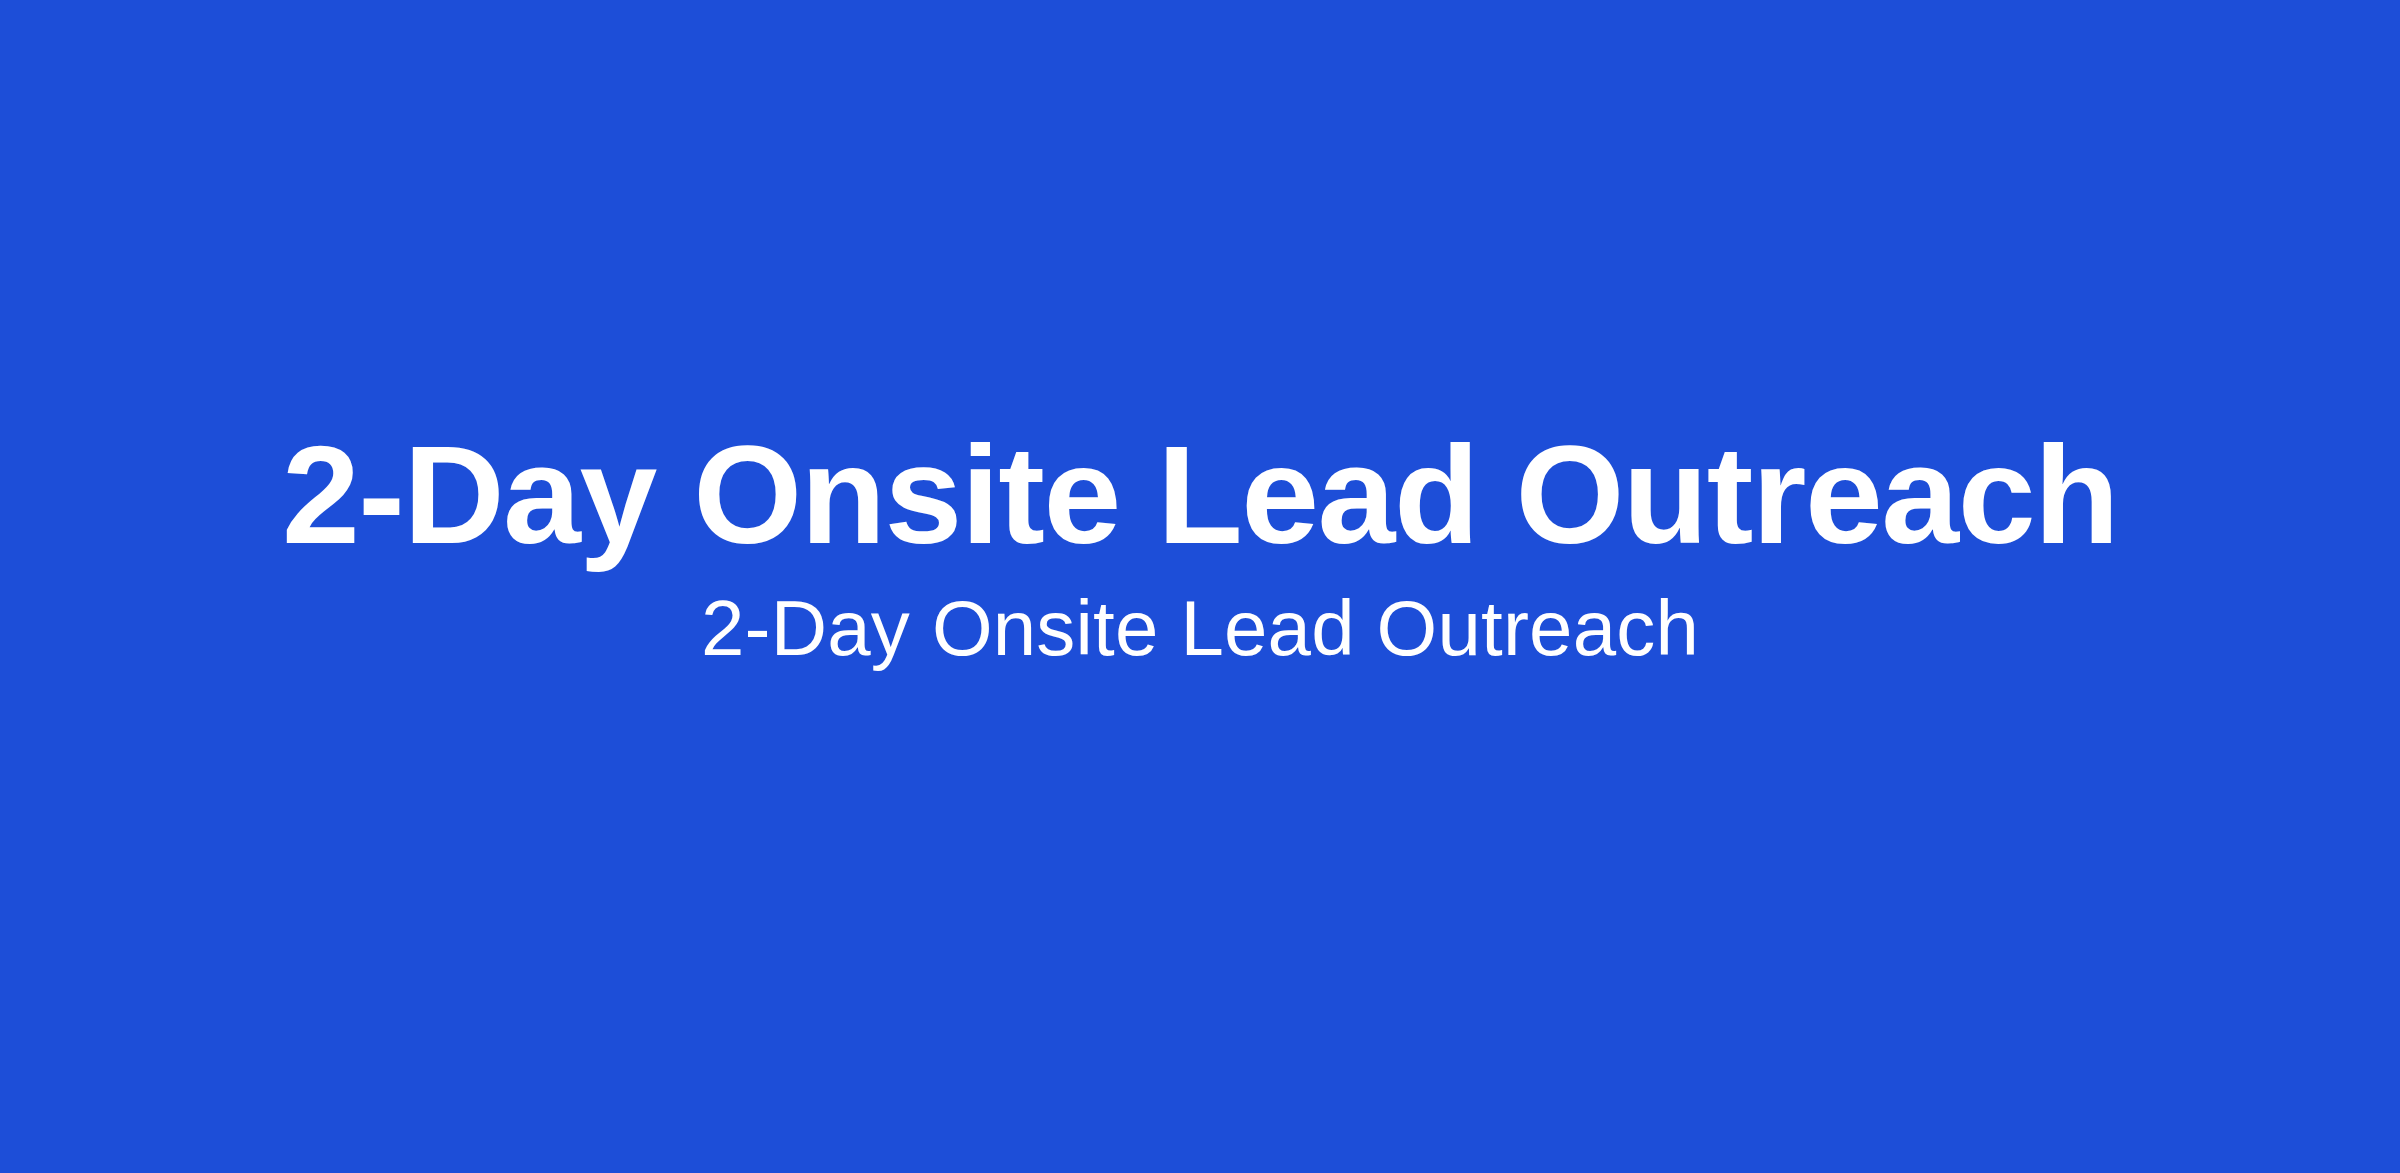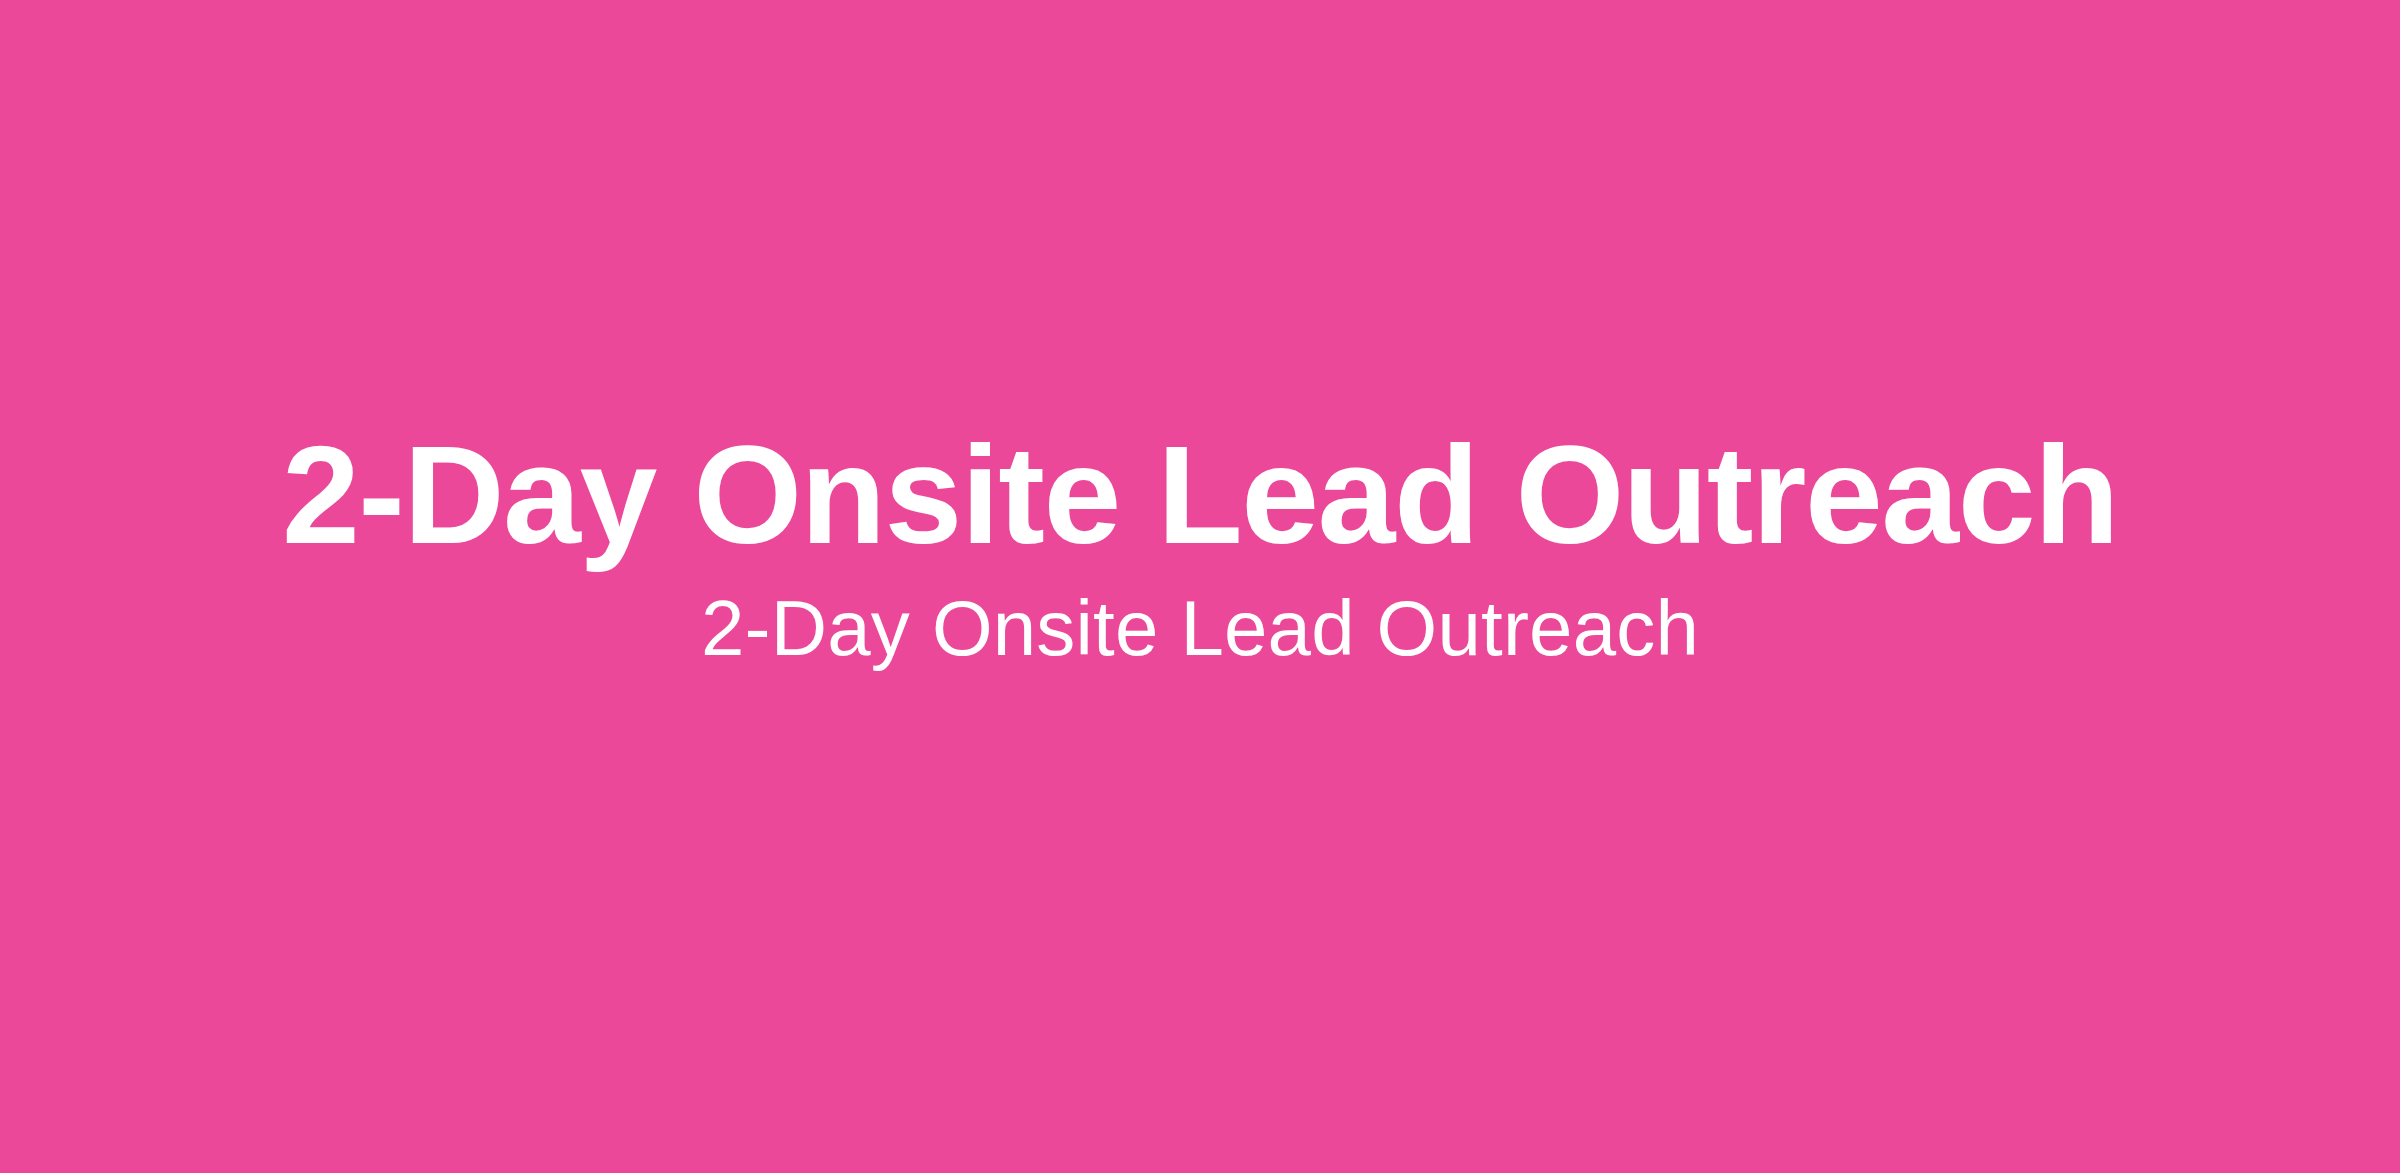--- a/index.html
+++ b/index.html
@@ -63,21 +63,21 @@
     text-align: center;
     white-space: nowrap;
     margin: 0;
     padding: 0;
     margin-top: 14px;
   }
 </style>
 </head>
 <body>
 
-<div id="slide" style="background-color: #ec4899;">
+<div id="slide" style="background-color: #1d4ed8;">
 
   <div id="title-block">
 
     <h1 class="headline" style="color: rgb(255, 255, 255);">2-Day Onsite Lead Outreach</h1>
 
     <p class="subheadline" style="color: rgb(255, 255, 255);">2-Day Onsite Lead Outreach</p>
 
   </div>
 
 </div>

